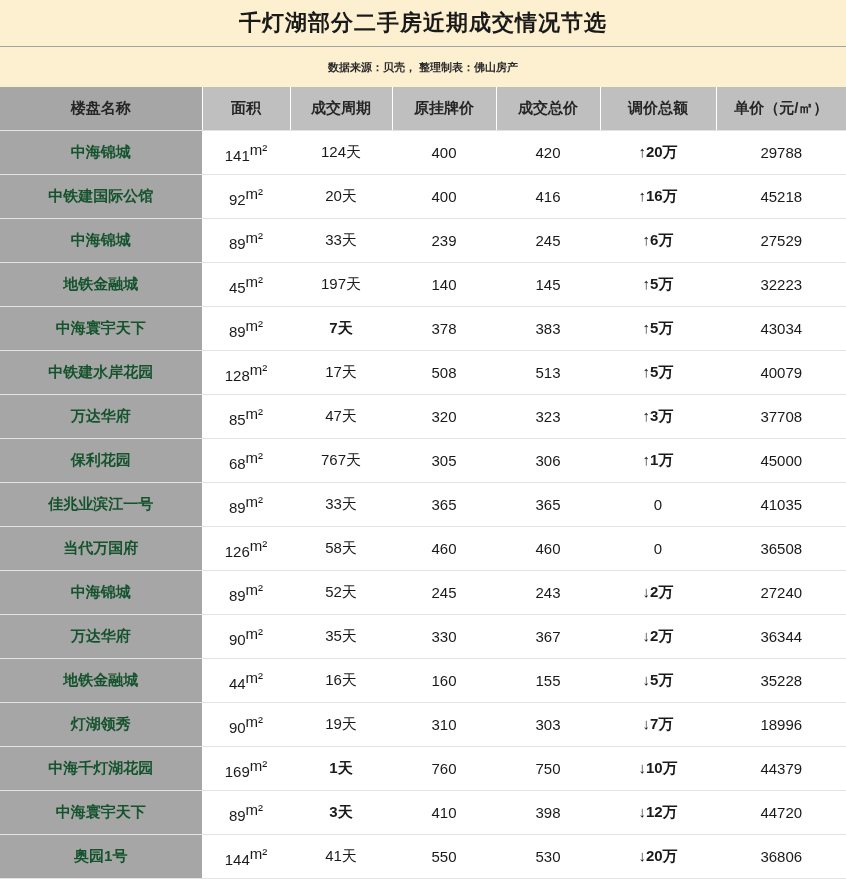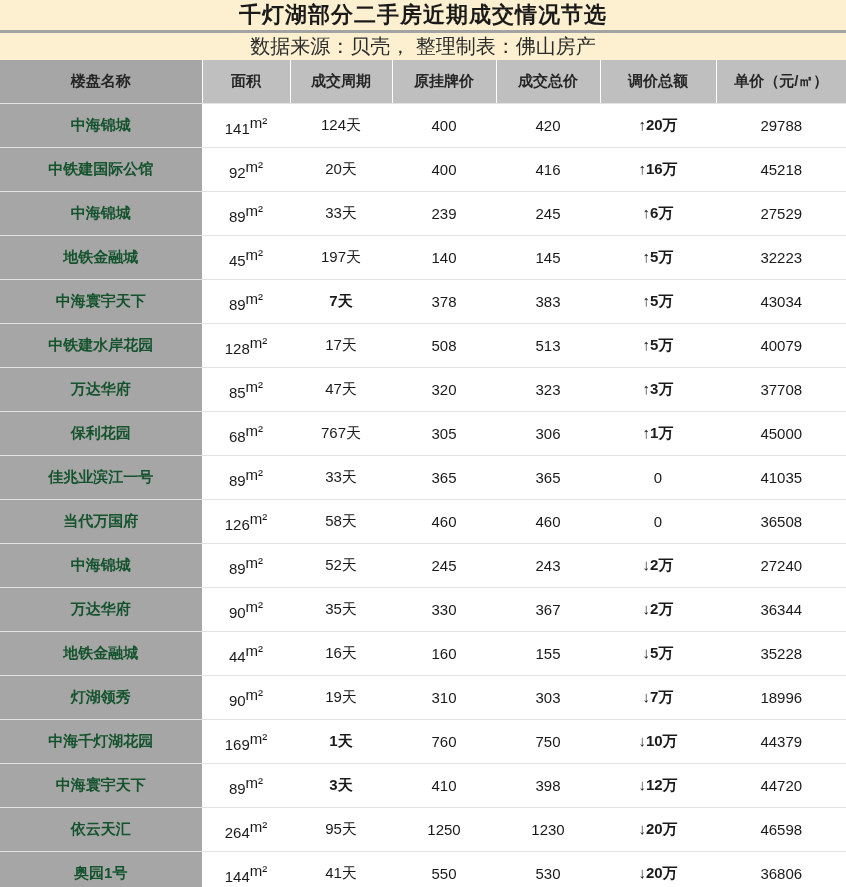--- a/index.html
+++ b/index.html
@@ -19,38 +19,39 @@
     box-sizing: border-box;
     display: flex;
     flex-direction: column;
   }
   .title-bar {
     height: 46px;
     background: #fdf0d0;
     display: flex;
     align-items: center;
     justify-content: center;
-    border-bottom: 3px solid #a3a3a3;
+    border-bottom: 1px solid #a3a3a3;
   }
   .title-bar .title {
     font-size: 22px;
     font-weight: bold;
     color: #1a1a1a;
     letter-spacing: 1px;
   }
   .subtitle-bar {
     height: 40px;
     background: #fdf0d0;
     display: flex;
     align-items: center;
     justify-content: center;
   }
   .subtitle-bar .subtitle {
-    font-size: 20px;
+    font-size: 11px;
     color: #2b2b2b;
+    font-weight: bold;
   }
   table.grid {
     border-collapse: collapse;
     width: 846px;
     table-layout: fixed;
   }
   table.grid col.c0 { width: 202px; }
   table.grid col.c1 { width: 88px; }
   table.grid col.c2 { width: 102px; }
   table.grid col.c3 { width: 104px; }
@@ -295,29 +296,20 @@
         <tr>
           <td class="name-col">中海寰宇天下</td>
           <td class="val first-val"><span>89</span><span class="sup">m²</span></td>
           <td class="val red-text">3天</td>
           <td class="val">410</td>
           <td class="val">398</td>
           <td class="val down">↓12万</td>
           <td class="val">44720</td>
         </tr>
         <tr>
-          <td class="name-col">依云天汇</td>
-          <td class="val first-val"><span>264</span><span class="sup">m²</span></td>
-          <td class="val">95天</td>
-          <td class="val">1250</td>
-          <td class="val">1230</td>
-          <td class="val down">↓20万</td>
-          <td class="val red-price">46598</td>
-        </tr>
-        <tr>
           <td class="name-col">奥园1号</td>
           <td class="val first-val"><span>144</span><span class="sup">m²</span></td>
           <td class="val">41天</td>
           <td class="val">550</td>
           <td class="val">530</td>
           <td class="val down">↓20万</td>
           <td class="val">36806</td>
         </tr>
       </tbody>
   </table>

